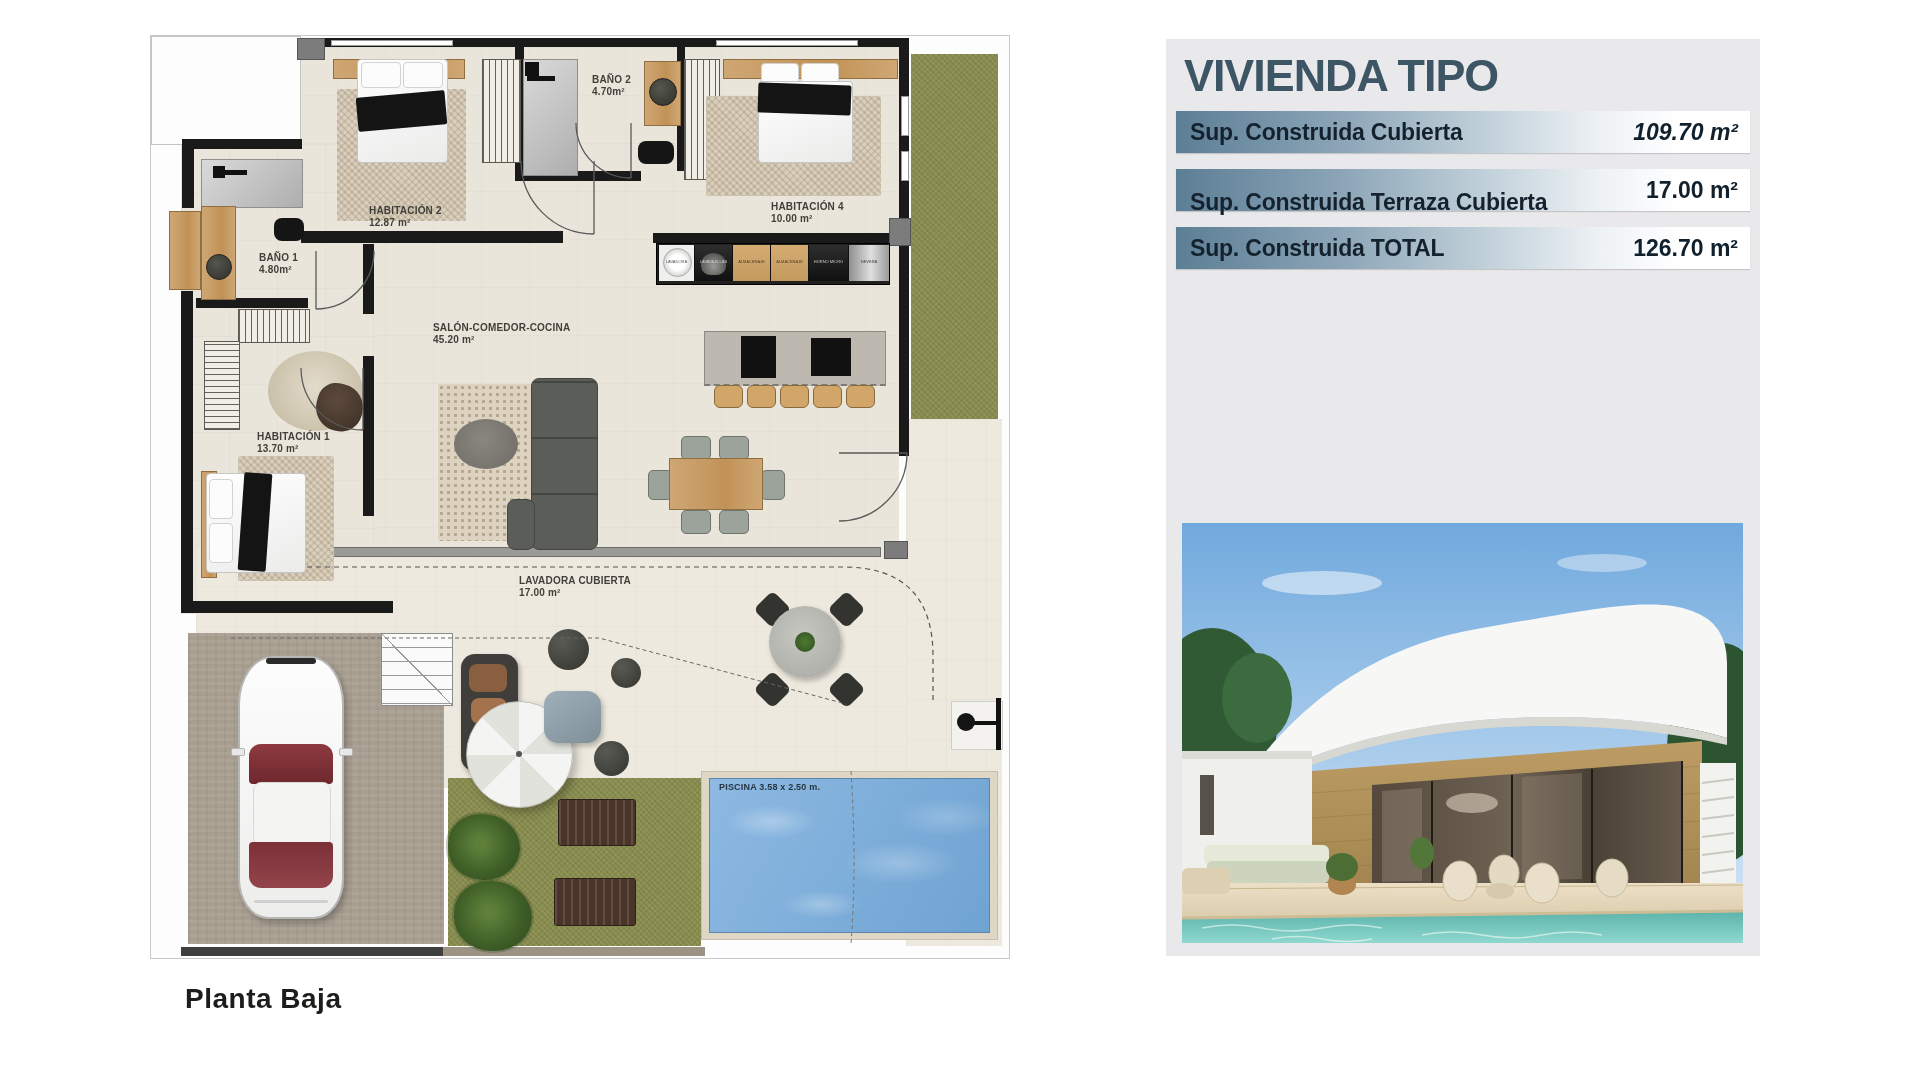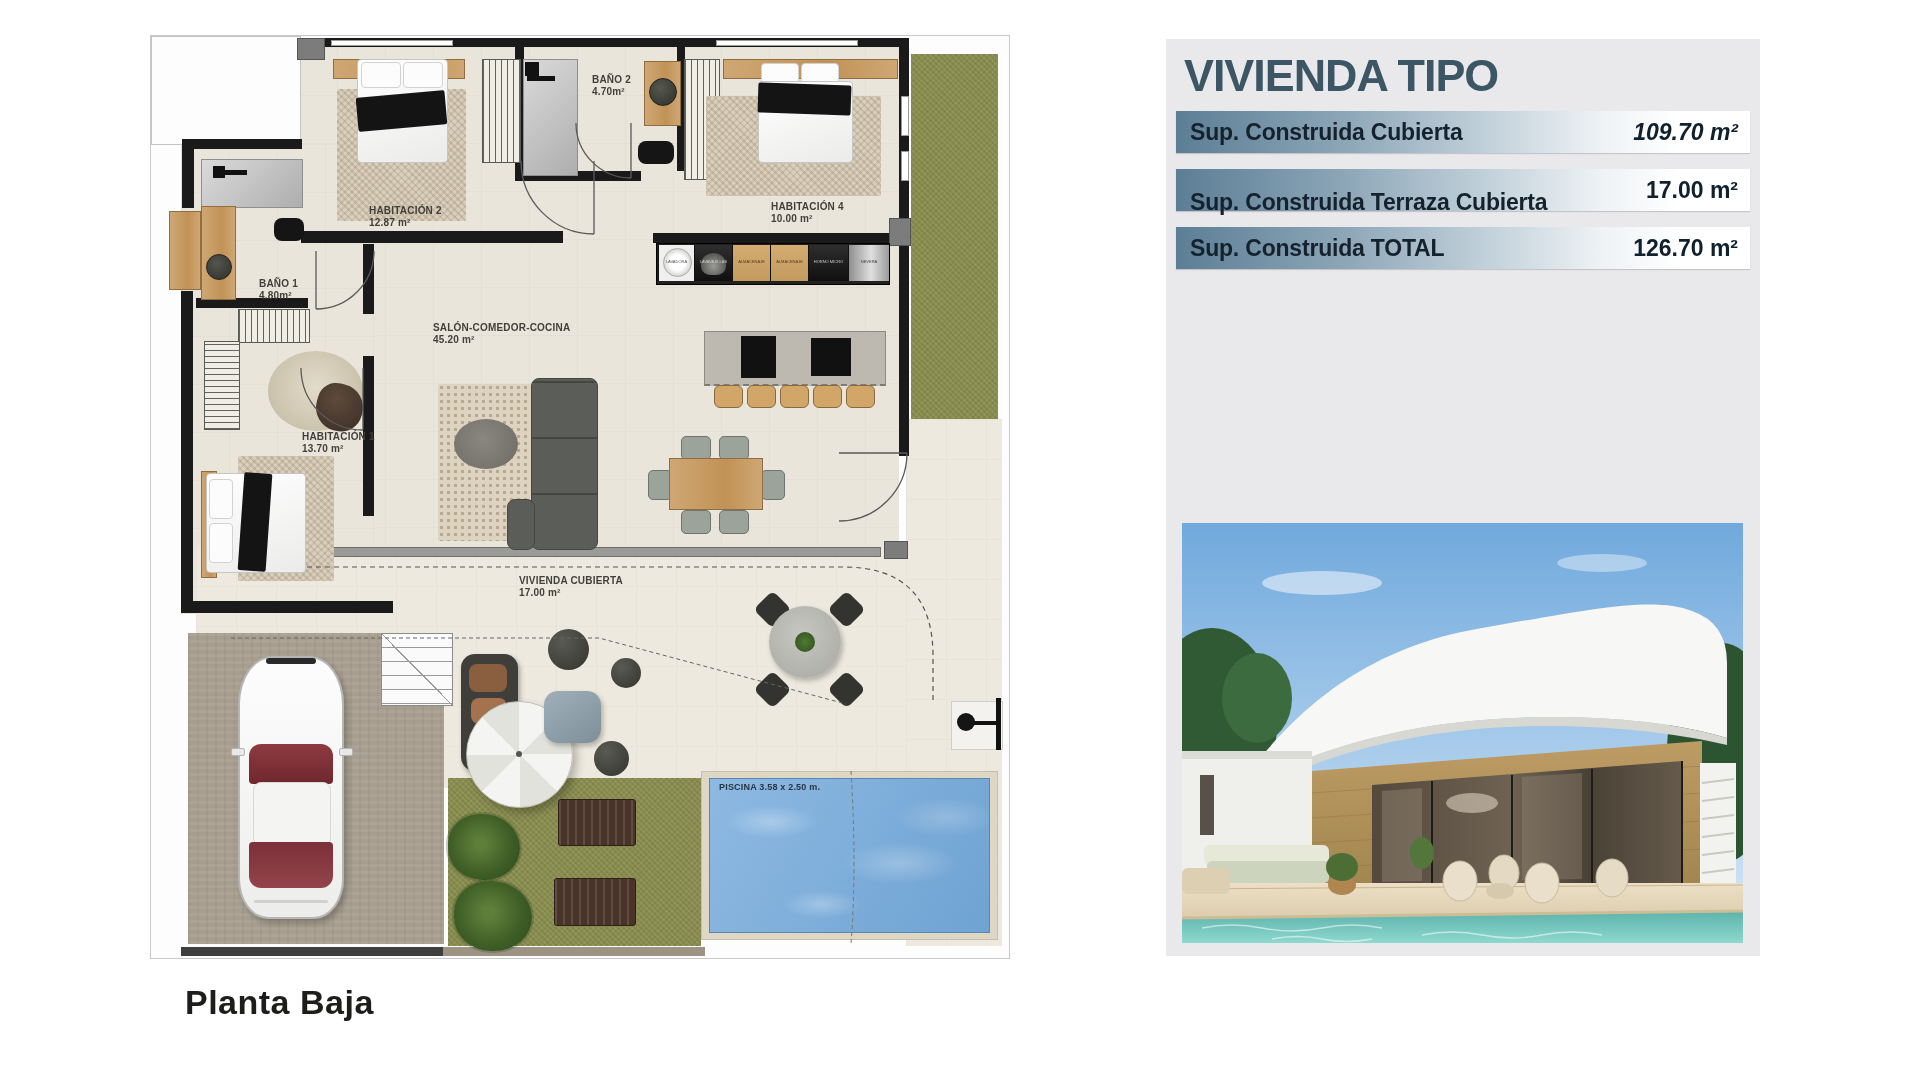--- a/index.html
+++ b/index.html
@@ -66,21 +66,21 @@
   
   #panel{left:1166px;top:39px;width:594px;height:917px;background:#e9e9eb;}
   #panel-title{margin:12px 0 10px 18px;font-size:44px;font-weight:bold;letter-spacing:-1px;transform:scaleX(1.02);transform-origin:left;}
   .srow{position:relative;margin:0 10px 16px 10px;height:42px;display:flex;align-items:center;justify-content:space-between;
     padding:0 12px 0 14px;font-size:23px;font-weight:bold;
     background:linear-gradient(90deg,#5c7e95 0%,#8aa4b6 28%,#c3d2db 55%,#eef2f5 74%,#ffffff 88%);
     box-shadow:0 1px 1px rgba(0,0,0,.15);}
   .srow .lbl{letter-spacing:-.2px;}
   .srow .val{font-weight:bold;}
 
-  .caption{font-size:34px;font-weight:600;color:#1d1d1b;letter-spacing:.5px;}
+  .caption{font-size:28px;font-weight:600;color:#1d1d1b;letter-spacing:.5px;}
 
   svg{display:block;}
 </style>
 </head>
 <body>
 
 <div id="stage">
 
   <div id="plan" class="abs">
 
@@ -275,34 +275,34 @@
       <div class="area">12.87 m²</div>
     </div>
     <div class="abs room-label" style="left:441px;top:38px;">
       <div>BAÑO 2</div>
       <div class="area">4.70m²</div>
     </div>
     <div class="abs room-label" style="left:620px;top:165px;">
       <div>HABITACIÓN 4</div>
       <div class="area">10.00 m²</div>
     </div>
-    <div class="abs room-label" style="left:108px;top:242px;">
+    <div class="abs room-label" style="left:108px;top:216px;">
       <div>BAÑO 1</div>
       <div class="area">4.80m²</div>
     </div>
     <div class="abs room-label" style="left:282px;top:286px;">
       <div>SALÓN-COMEDOR-COCINA</div>
       <div class="area">45.20 m²</div>
     </div>
-    <div class="abs room-label" style="left:106px;top:395px;margin-left:45px;">
+    <div class="abs room-label" style="left:106px;top:395px;">
       <div>HABITACIÓN 1</div>
       <div class="area">13.70 m²</div>
     </div>
     <div class="abs room-label" style="left:368px;top:539px;">
-      <div>VIVIENDA CUBIERTA</div>
+      <div>LAVADORA CUBIERTA</div>
       <div class="area">17.00 m²</div>
     </div>
   </div>
 
   <div class="abs caption" style="left:185px;top:983px;">Planta Baja</div>
 
   <div id="panel" class="abs">
     <div id="panel-title" style="color:#3d5666;">VIVIENDA TIPO</div>
 
     <div class="srow">

